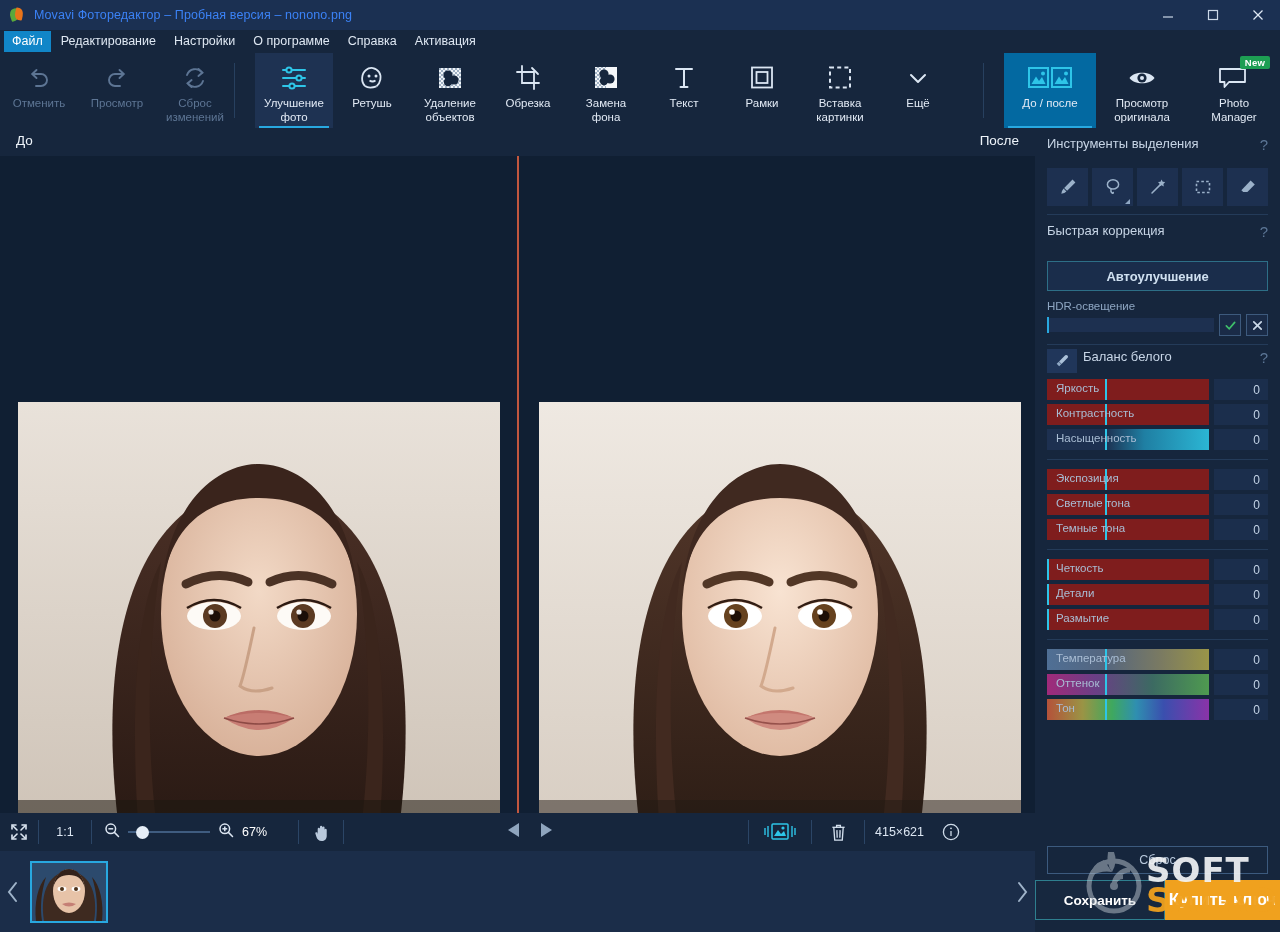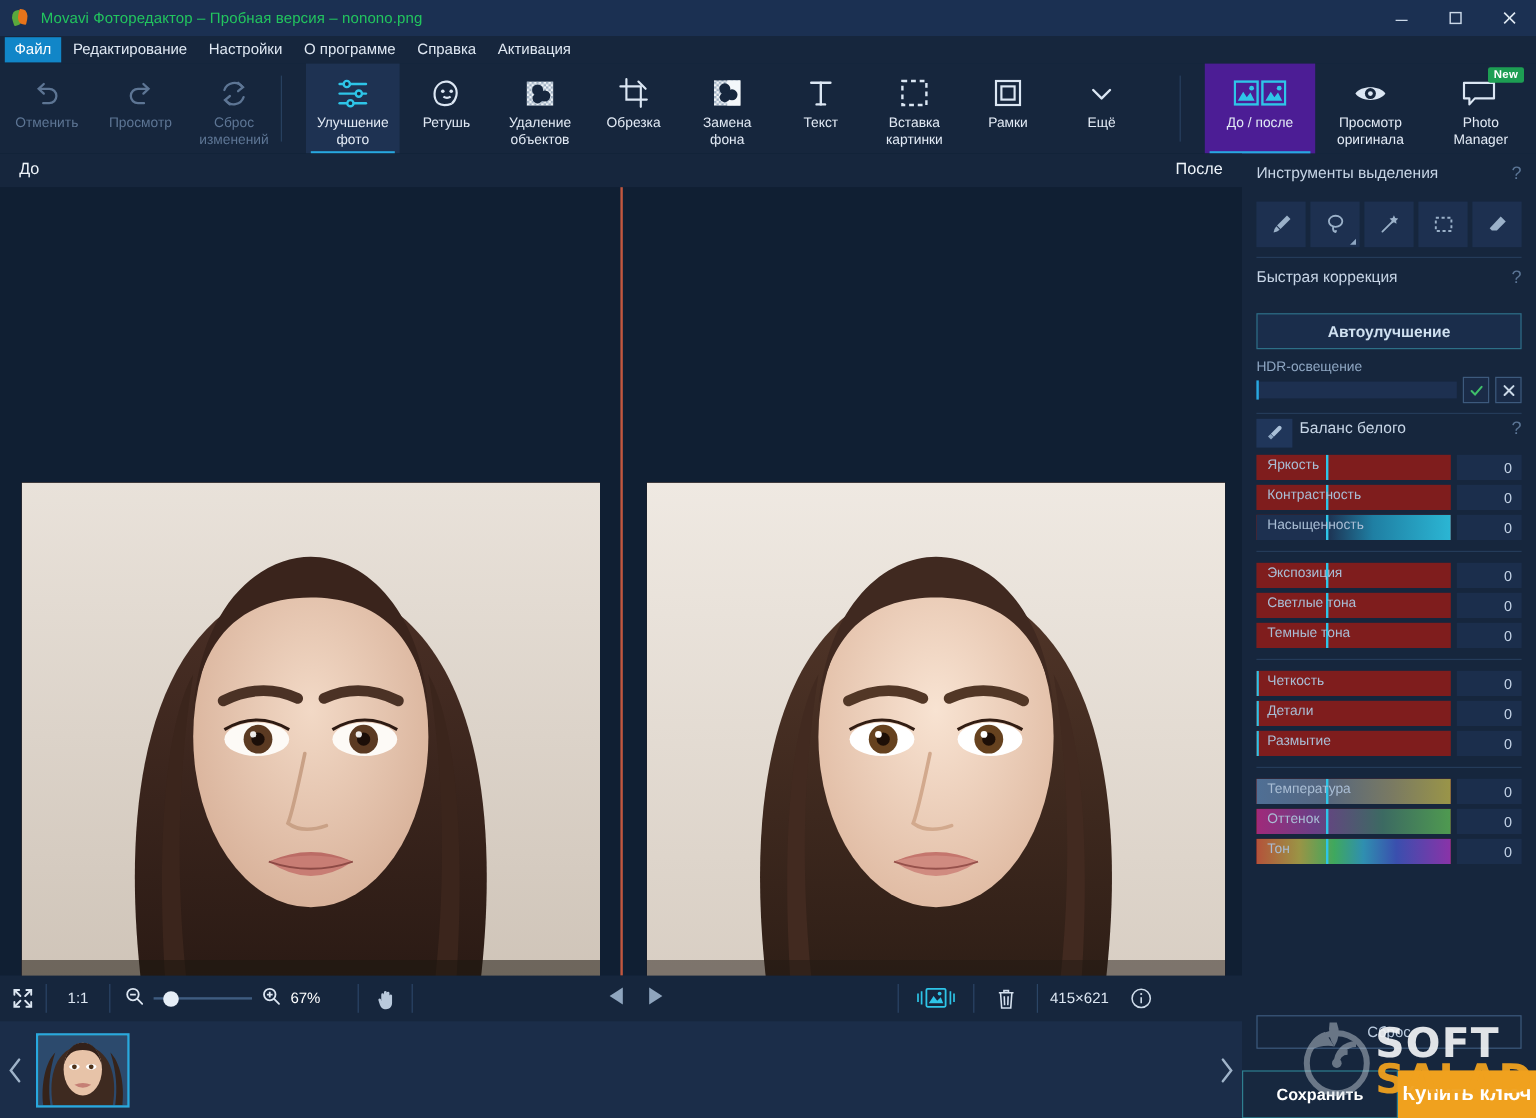--- a/index.html
+++ b/index.html
@@ -21,21 +21,21 @@
   .title-icon { width: 16px; height: 16px; margin-left: 9px; position: relative; }
   .title-icon .leaf1 {
     position: absolute; left: 1px; top: 2px; width: 8px; height: 12px;
     background: #5aa83c; border-radius: 60% 10% 55% 10%; transform: rotate(-18deg);
   }
   .title-icon .leaf2 {
     position: absolute; left: 6px; top: 1px; width: 8px; height: 12px;
     background: #e8741a; border-radius: 10% 60% 10% 55%; transform: rotate(12deg);
   }
   .title-text {
-    margin-left: 9px; font-size: 12.5px; color: #22c55e; letter-spacing: .1px;
+    margin-left: 9px; font-size: 12.5px; color: #3b82f6; letter-spacing: .1px;
   }
   .wincontrols { margin-left: auto; display: flex; height: 30px; }
   .wc {
     width: 45px; height: 30px; display: flex; align-items: center; justify-content: center;
   }
   .wc svg { display: block; }
 
   
   .menubar {
     position: absolute; left: 0; top: 30px; width: 1280px; height: 23px;
@@ -67,21 +67,21 @@
   .tb-btn.disabled .lbl { color: #5d7594; }
   .tb-btn.disabled .ico svg { stroke: #5d7594 !important; }
   .tb-btn.active { background: #1e3252; margin-left: 20px; }
   .tb-btn.active::after {
     content: ""; position: absolute; left: 4px; right: 4px; bottom: 0; height: 2px;
     background: #28a8e0;
   }
   .tb-sep { width: 1px; background: #27405f; margin: 10px 0; }
   .tb-right { margin-left: auto; display: flex; align-items: stretch; }
   .tb-right .tb-btn { width: 92px; }
-  .tb-btn.selectedbg { background: #4c1d95; }
+  .tb-btn.selectedbg { background: #0369a1; }
   .newbadge {
     position: absolute; right: 10px; top: 3px; background: #1d9e53; color: #fff;
     font-size: 9.5px; padding: 1px 5px; border-radius: 2px; font-weight: bold;
     letter-spacing: .2px;
   }
 
   
   .canvas-wrap {
     position: absolute; left: 0; top: 128px; width: 1035px; height: 685px;
     background: #101f33;
@@ -200,21 +200,21 @@
     justify-content: flex-end; padding-right: 8px;
   }
   .grp-divider { height: 1px; background: #243b59; margin: 9px 0 9px 0; }
 
   .reset-wrap { position: absolute; left: 12px; bottom: 58px; width: 221px; }
   .resetbtn {
     height: 28px; border: 1px solid #3c5a7e; display: flex; align-items: center;
     justify-content: center; font-size: 12.5px; color: #b9cade; background: transparent;
   }
   .bottom-actions {
-    position: absolute; left: 0; bottom: 0; width: 245px; height: 40px; display: flex;
+    position: absolute; left: 0; bottom: 12px; width: 245px; height: 40px; display: flex;
   }
   .savebtn {
     width: 130px; height: 40px; border: 1px solid #2e7f8f; background: #17283f;
     display: flex; align-items: center; justify-content: center;
     font-size: 13.5px; font-weight: bold; color: #ffffff;
   }
   .buybtn {
     flex: 1; height: 40px; background: #f0a11e;
     display: flex; align-items: center; justify-content: center;
     font-size: 17px; font-weight: bold; color: #ffffff;
@@ -391,35 +391,35 @@
             <svg width="30" height="28" viewBox="0 0 30 28" stroke="#dbe6f3" stroke-width="2" fill="none" stroke-linecap="round">
               <line x1="7" y1="5" x2="23" y2="5"></line>
               <line x1="15" y1="5" x2="15" y2="23"></line>
               <line x1="11.5" y1="23" x2="18.5" y2="23"></line>
             </svg>
           </div>
           <div class="lbl">Текст</div>
         </div>
         <div class="tb-btn">
           <div class="ico">
-            <svg width="30" height="28" viewBox="0 0 30 28">
-              <rect x="5" y="3.5" width="20" height="20" fill="none" stroke="#dbe6f3" stroke-width="2" stroke-dasharray="4 3.2"></rect>
-            </svg>
-          </div>
-          <div class="lbl">Вставка
-картинки</div>
-        </div>
-        <div class="tb-btn">
-          <div class="ico">
             <svg width="30" height="28" viewBox="0 0 30 28" stroke="#dbe6f3" stroke-width="1.8" fill="none">
               <rect x="5" y="3.5" width="20" height="20"></rect>
               <rect x="9.5" y="8" width="11" height="11"></rect>
             </svg>
           </div>
           <div class="lbl">Рамки</div>
+        </div>
+        <div class="tb-btn">
+          <div class="ico">
+            <svg width="30" height="28" viewBox="0 0 30 28">
+              <rect x="5" y="3.5" width="20" height="20" fill="none" stroke="#dbe6f3" stroke-width="2" stroke-dasharray="4 3.2"></rect>
+            </svg>
+          </div>
+          <div class="lbl">Вставка
+картинки</div>
         </div>
         <div class="tb-btn">
           <div class="ico">
             <svg width="26" height="26" viewBox="0 0 26 26" stroke="#dbe6f3" stroke-width="2" fill="none" stroke-linecap="round" stroke-linejoin="round">
               <polyline points="6,10 13,17 20,10"></polyline>
             </svg>
           </div>
           <div class="lbl">Ещё</div>
         </div>
       </div>

